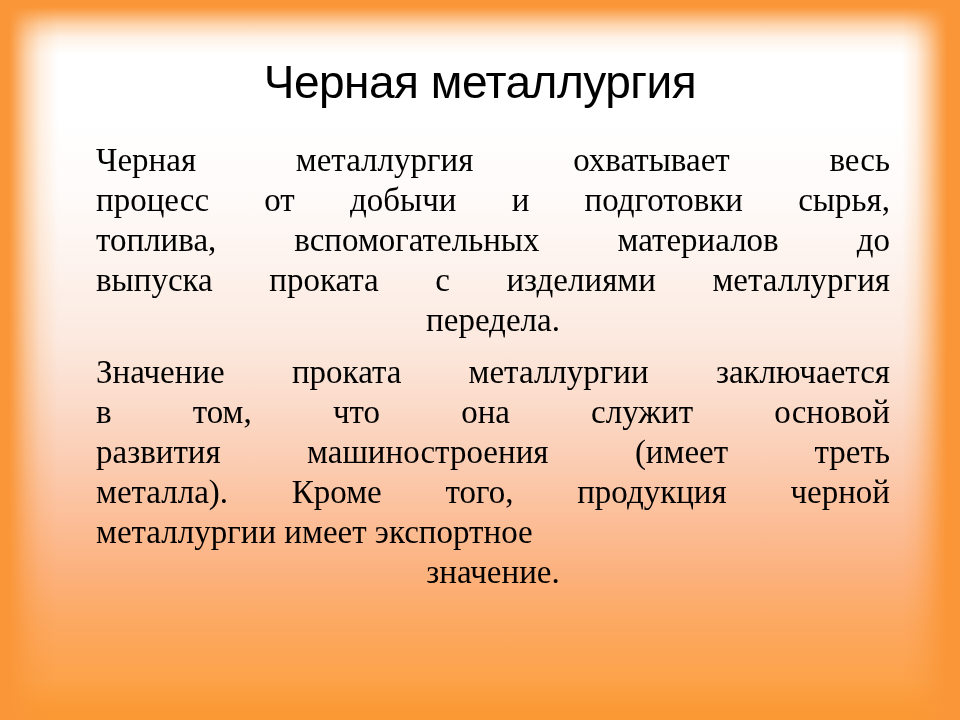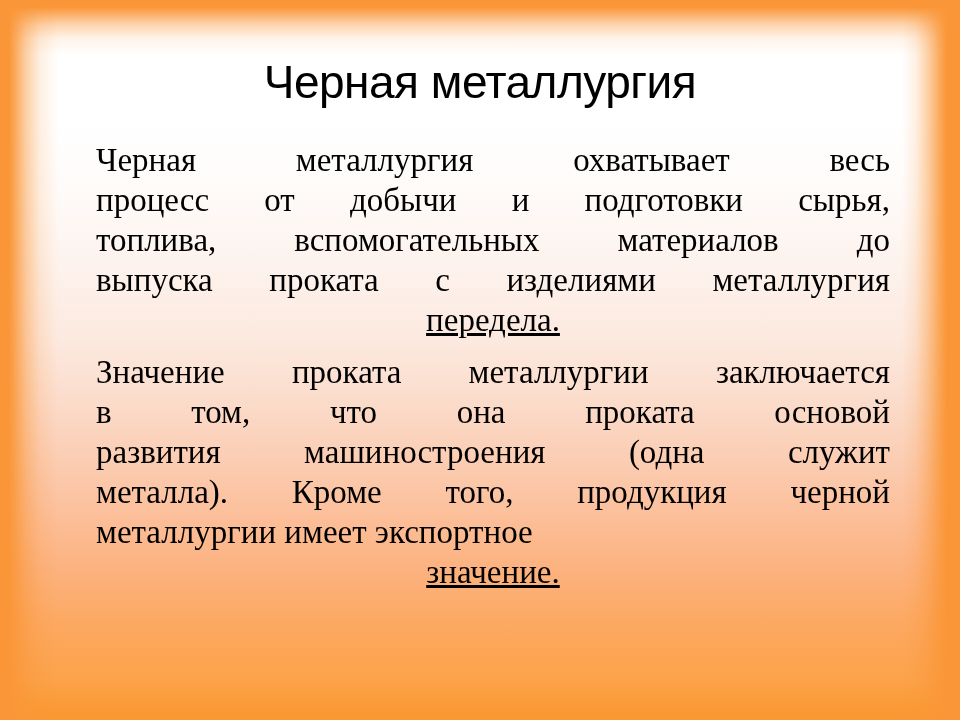--- a/index.html
+++ b/index.html
@@ -113,21 +113,20 @@
     font-size: 33px;
     line-height: 40px;
   }
 
   .para {
     margin: 12px;
     padding: 0;
   }
   .para-center {
     text-align: center;
-    text-decoration: underline;
   }
   .para-left {
     text-align: left;
   }
   .line {
     display: block;
     white-space: nowrap;
   }
   .line-justify {
     display: block;
@@ -155,22 +154,22 @@
       <div class="para">
         <span class="line-justify">Черная металлургия охватывает весь</span>
         <span class="line-justify">процесс от добычи и   подготовки   сырья,</span>
         <span class="line-justify">топлива, вспомогательных материалов до</span>
         <span class="line-justify">выпуска проката с изделиями металлургия</span>
         <span class="line para-center">передела.</span>
       </div>
 
       <div class="para">
         <span class="line-justify">Значение проката металлургии заключается</span>
-        <span class="line-justify">в том, что   она проката   основой</span>
-        <span class="line-justify">развития машиностроения (одна служит</span>
+        <span class="line-justify">в том, что   она служит   основой</span>
+        <span class="line-justify">развития машиностроения (имеет треть</span>
         <span class="line-justify">металла). Кроме того, продукция черной</span>
         <span class="line para-left">металлургии имеет экспортное</span>
         <span class="line para-center">значение.</span>
       </div>
 
     </div>
 
   </div>
 </div>
 

